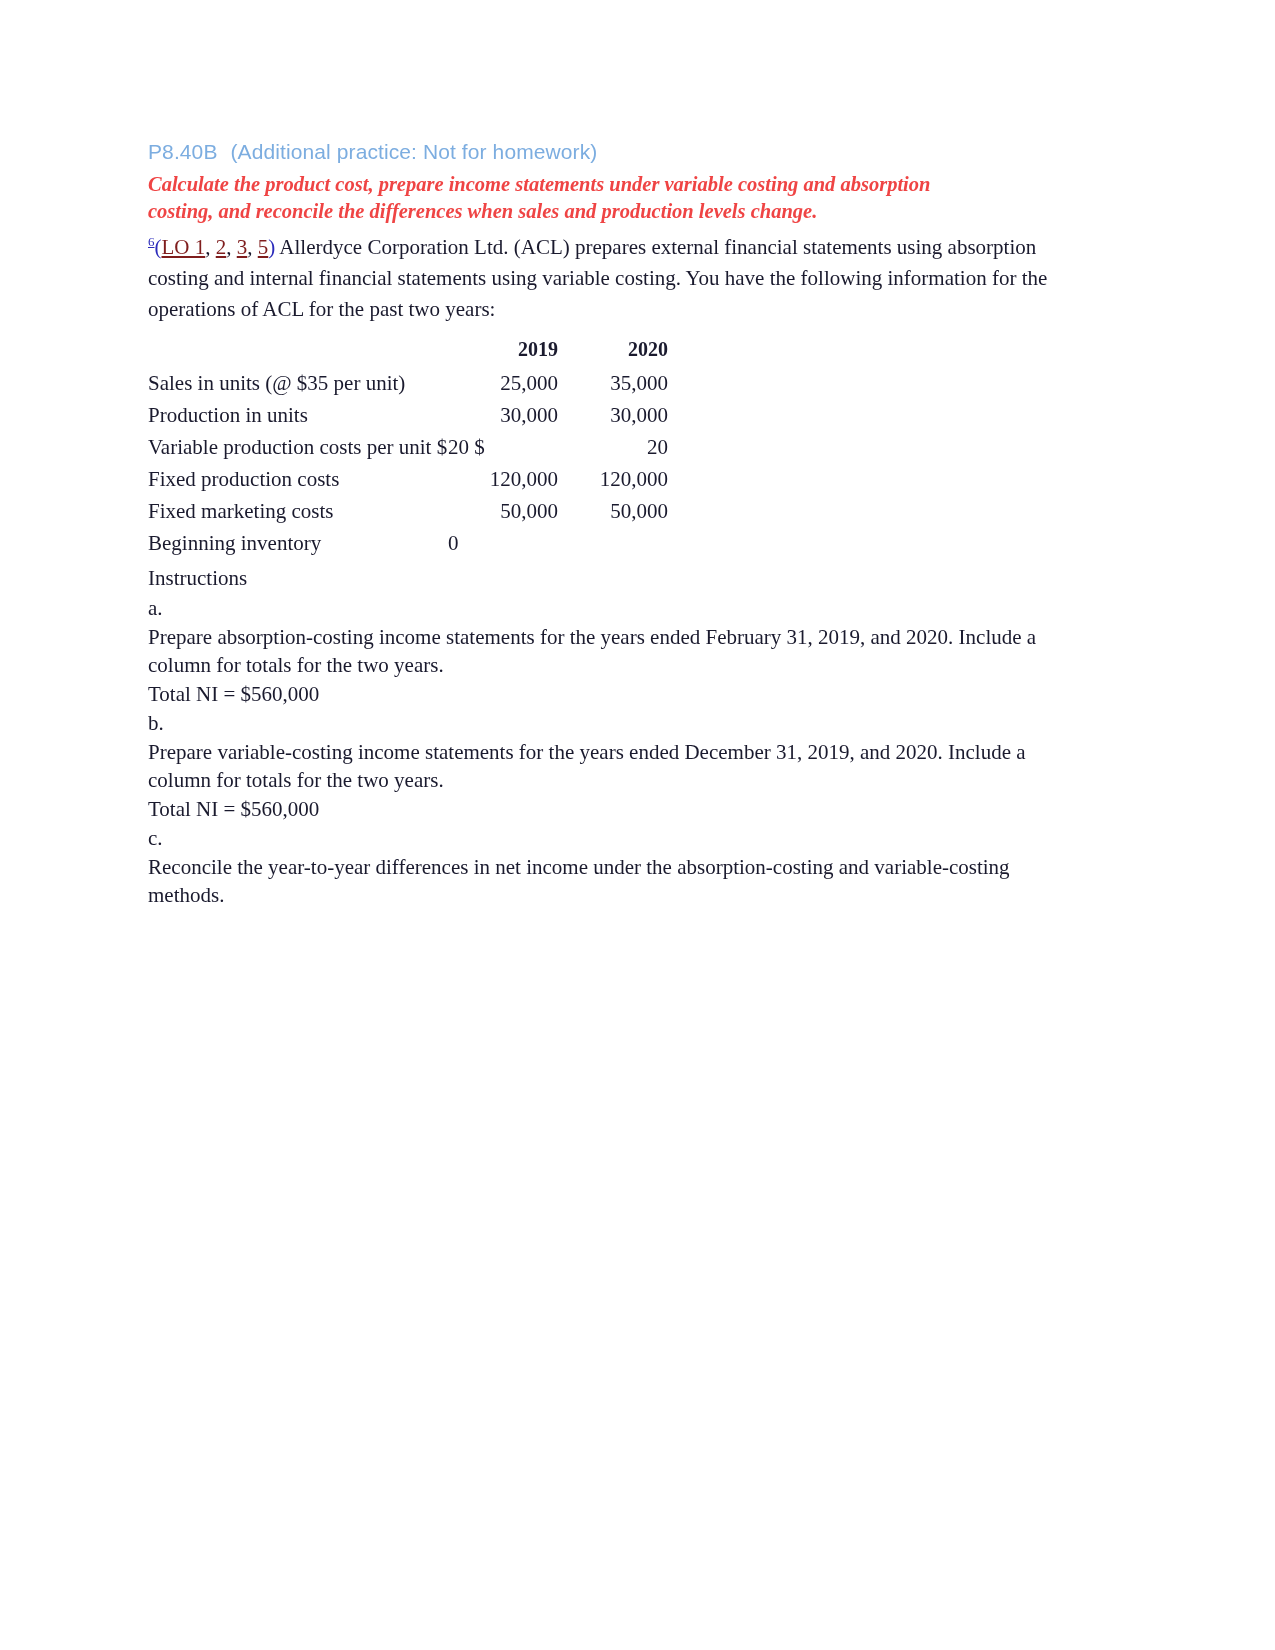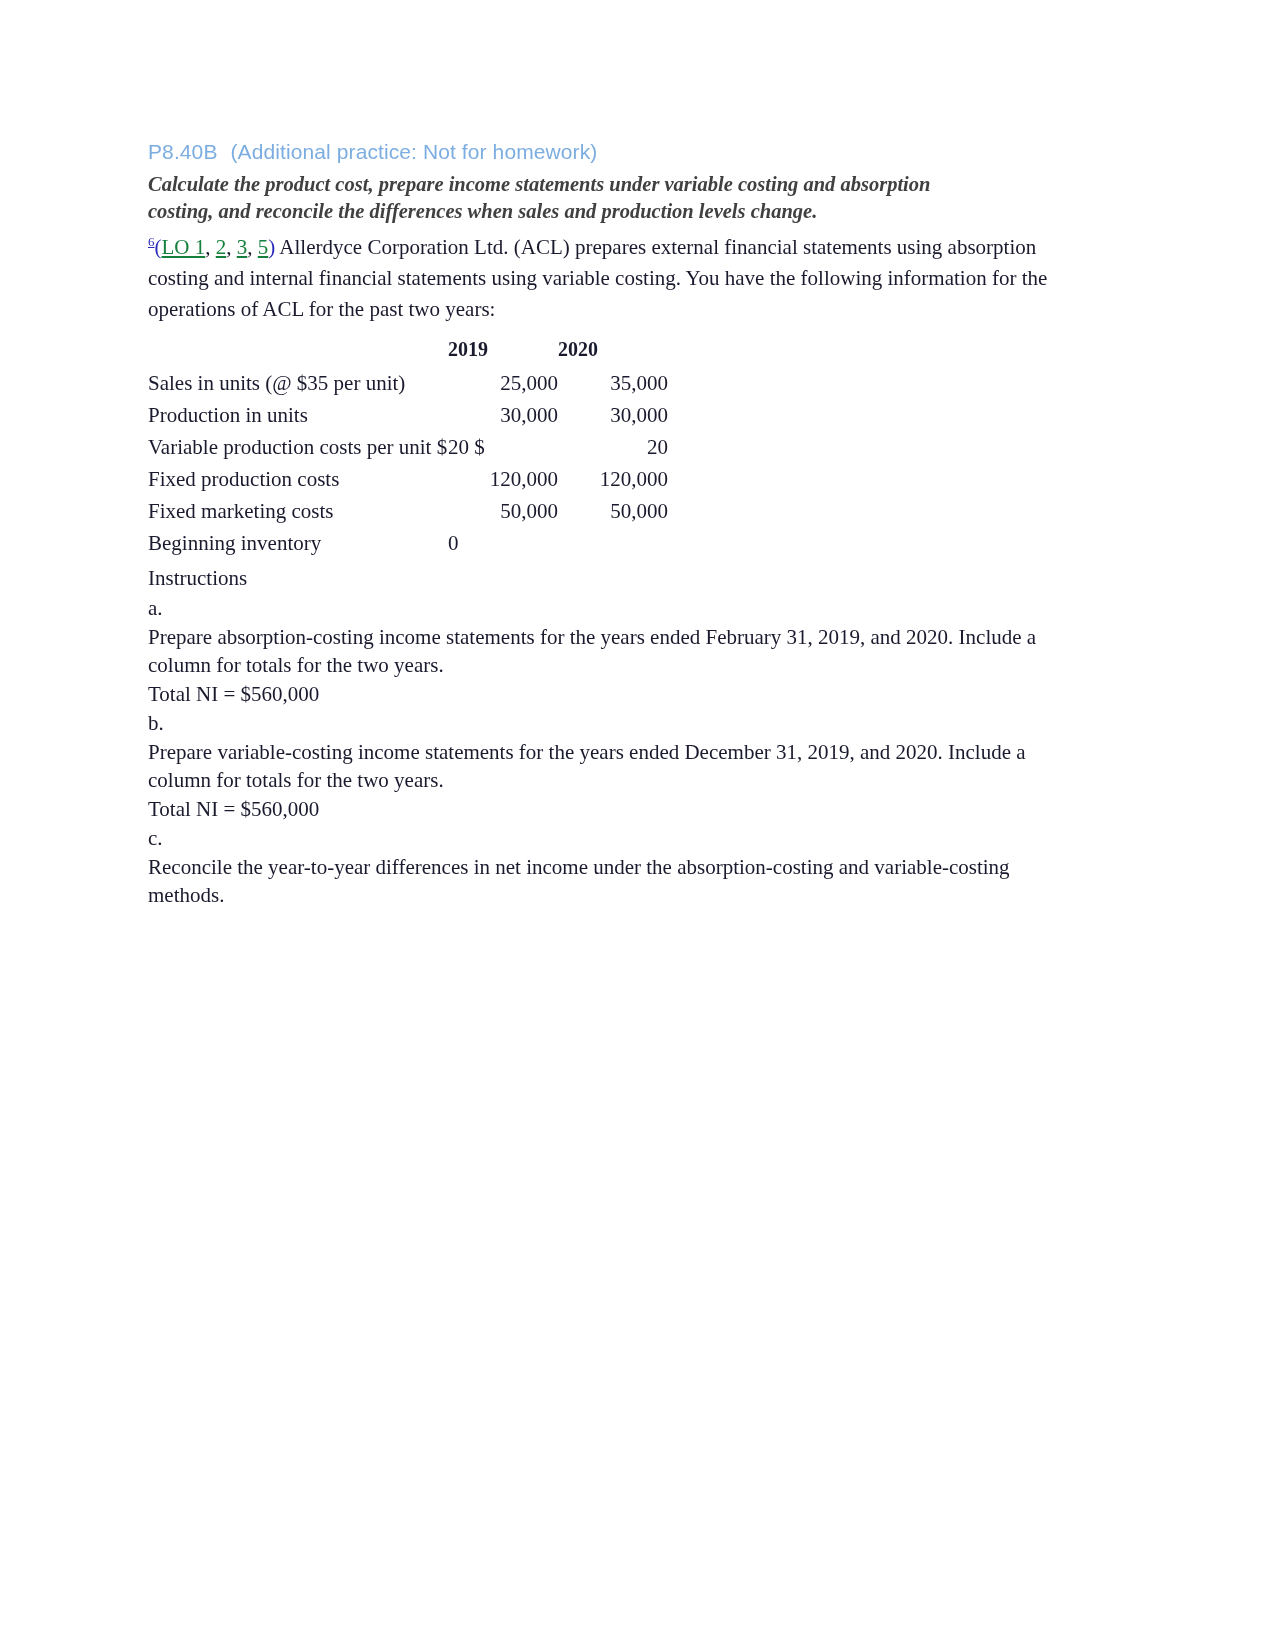--- a/index.html
+++ b/index.html
@@ -40,38 +40,38 @@
     white-space: nowrap;
   }
   .title-code { margin-right: 13px; }
 
   
   .intro {
     font-style: italic;
     font-size: 20.5px;
     line-height: 26.5px;
     font-weight: 600;
-    color: #404040;
+    color: #ef4444;
     margin-bottom: 2px;
   }
 
   
   .para {
     font-size: 21px;
     line-height: 31px;
     color: #1a1a2e;
   }
   .sup-ref {
     font-size: 13px;
     vertical-align: super;
     color: #2b2bbb;
     text-decoration: underline;
   }
   .lo-link {
-    color: #15803d;
+    color: #7f1d1d;
     text-decoration: underline;
   }
   .lo-paren { color: #2b2bbb; }
 
   
   .data-table {
     border-collapse: collapse;
     margin-top: 8px;
     margin-bottom: 2px;
     width: 520px;
@@ -86,21 +86,21 @@
   }
   .col-label { width: 300px; text-align: left; }
   .col-y1 { width: 110px; text-align: right; padding-right: 4px; }
   .col-y2 { width: 110px; text-align: right; padding-right: 4px; }
   .hdr th {
     font-weight: bold;
     text-align: center;
     font-size: 20px;
     padding-bottom: 2px;
   }
-  .hdr .col-y1, .hdr .col-y2 { text-align: left; padding-right: 0; }
+  .hdr .col-y1, .hdr .col-y2 { text-align: right; padding-right: 0; }
   .dollar-cell { text-align: left; padding-right: 4px; white-space: nowrap; }
   .zero-cell { text-align: left; padding-left: 12px; }
 
   
   .instr-head {
     font-size: 21px;
     line-height: 31px;
     margin-top: 4px;
     font-family: Liberation Serif, serif;
   }

